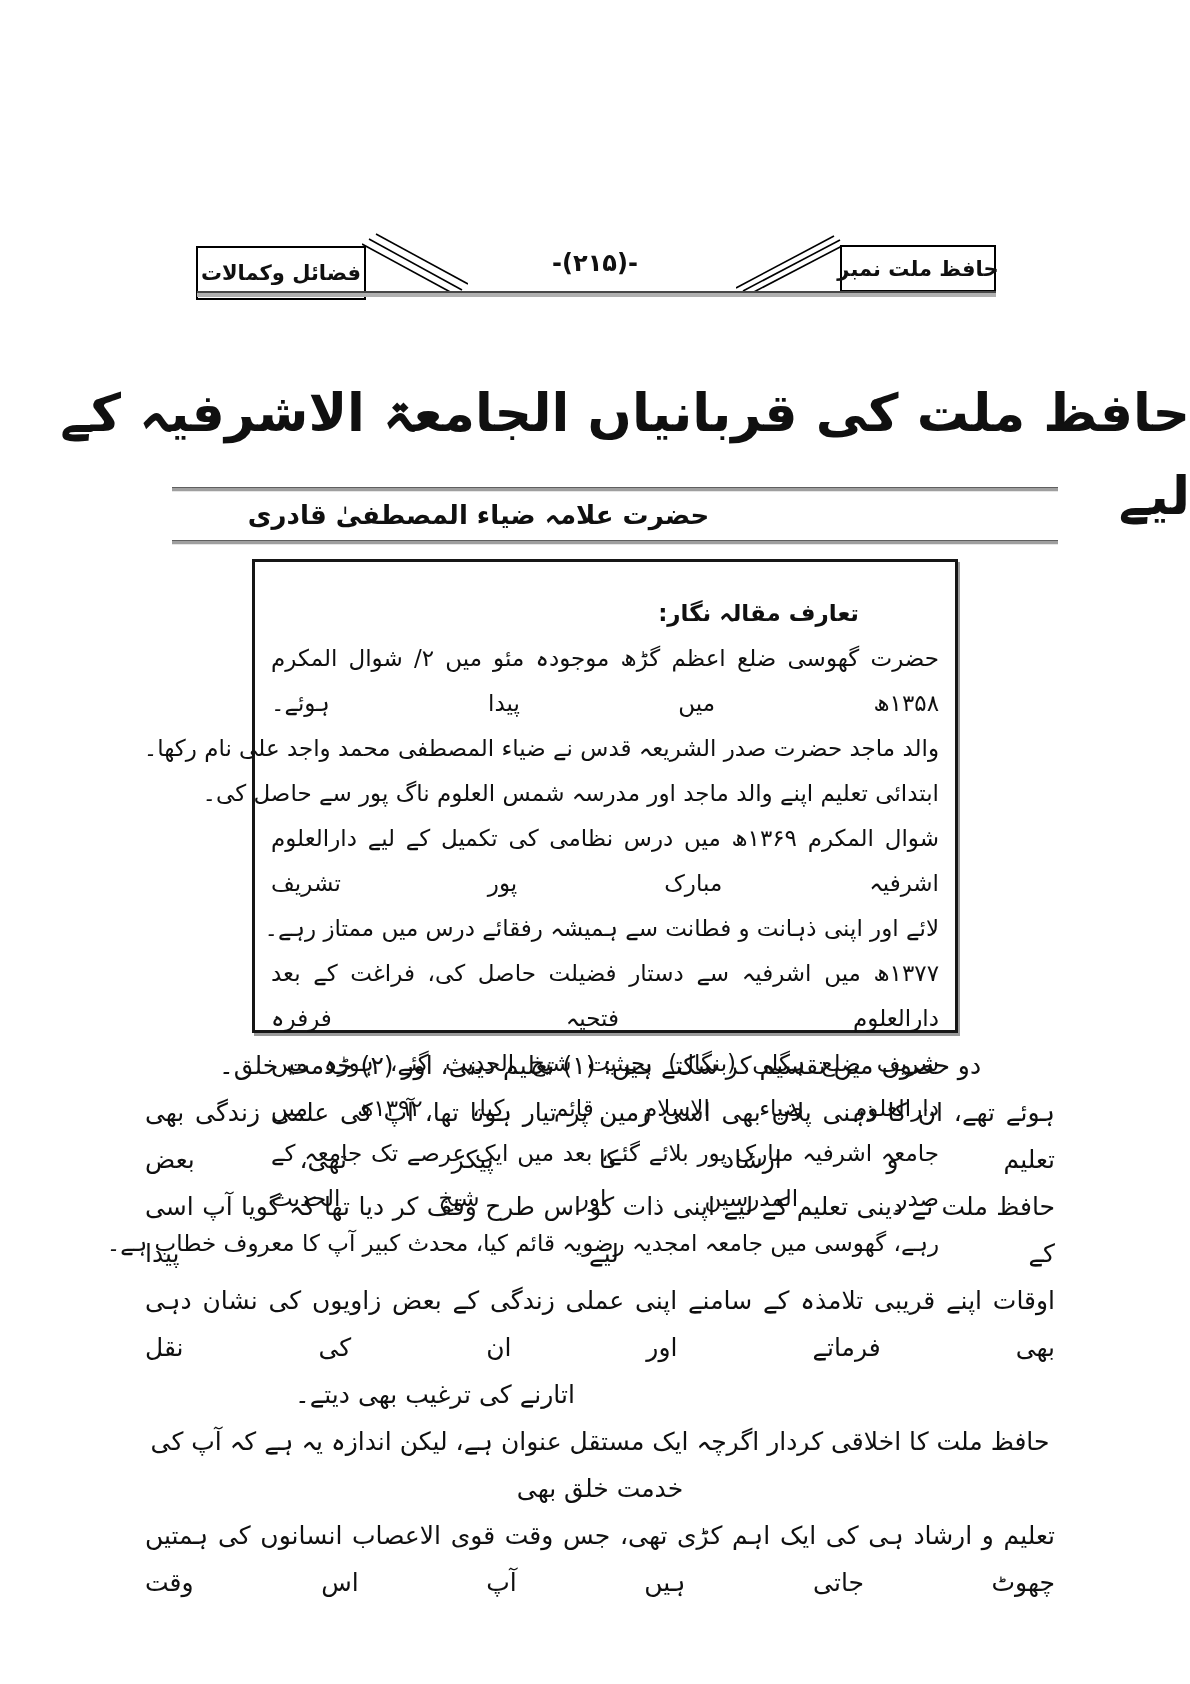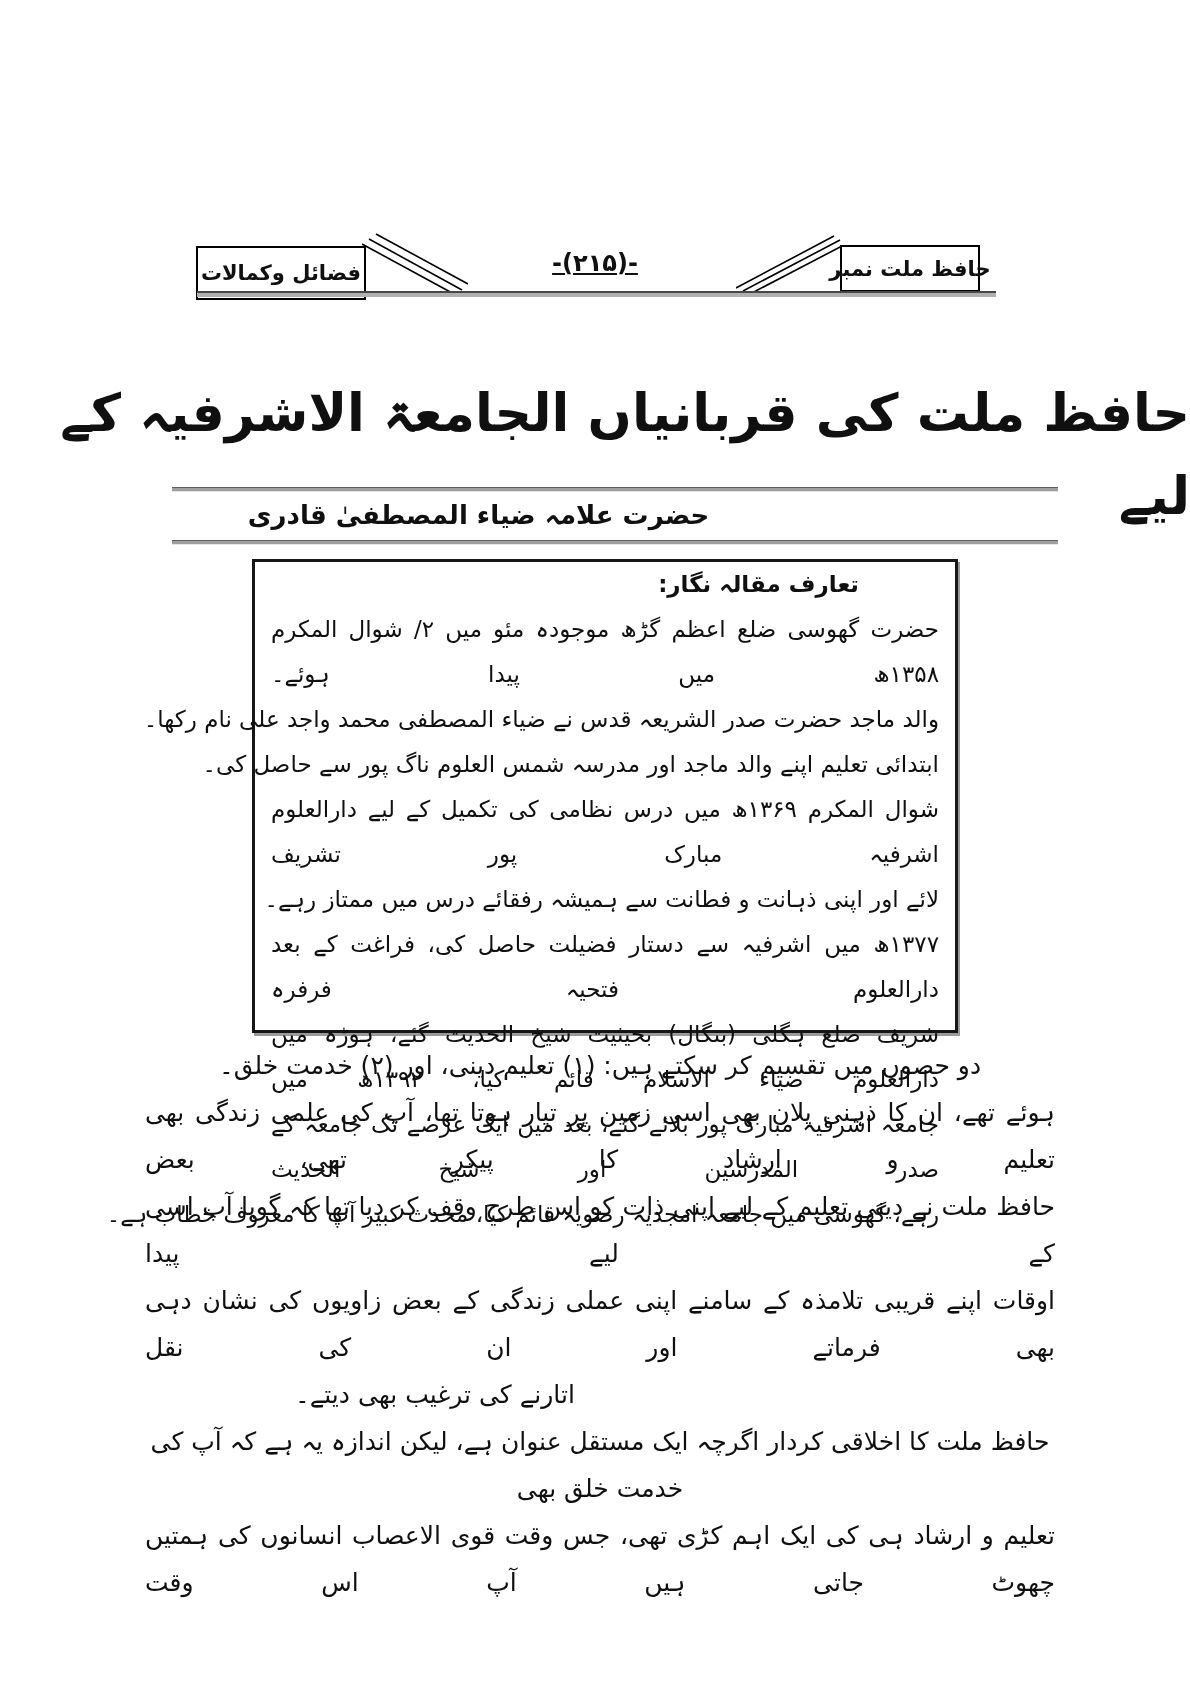--- a/index.html
+++ b/index.html
@@ -16,27 +16,27 @@
   .tab{
     position:absolute;
     box-sizing:border-box;
     border:2px solid #000;
     background:#fff;
     display:flex;align-items:center;justify-content:center;
     font-size:21px;font-weight:700;
     direction:rtl;white-space:nowrap;
   }
   .tab-left{left:196px;top:246px;width:170px;height:54px;}
-  .tab-right{left:840px;top:245px;width:140px;height:47px;}
+  .tab-right{left:840px;top:245px;width:156px;height:47px;}
   .diag{position:absolute;}
   .diag-left{left:362px;top:230px;}
   .diag-right{left:736px;top:230px;}
   .page-num{
     position:absolute;left:0;top:249px;width:1190px;
-    text-align:center;font-size:24px;font-weight:700;direction:rtl;text-decoration:underline;
+    text-align:center;font-size:24px;font-weight:700;direction:rtl;
   }
   .header-rule{
     position:absolute;left:197px;top:291px;width:799px;height:4px;
     background:#b0b0b0;border-top:2px solid #474747;
   }
   
   .main-title{
     position:absolute;left:0;top:372px;width:1190px;
     direction:rtl;
     font-size:52px;font-weight:700;line-height:1.6;
@@ -51,21 +51,21 @@
     position:absolute;left:0;top:494px;width:957px;
     text-align:center;direction:rtl;
     font-size:26px;font-weight:700;line-height:42px;
   }
   
   .intro-box{
     position:absolute;left:252px;top:559px;width:706px;height:474px;
     box-sizing:border-box;
     border:3px solid #161616;
     box-shadow:2px 3px 0 #9a9a9a;
-    padding:0 16px 8px 16px;
+    padding:29px 16px 8px 16px;
     direction:rtl;
     font-size:23px;line-height:45px;
   }
   .bx-line{direction:rtl;white-space:nowrap;}
   .intro-heading{font-weight:700;text-align:right;padding-right:80px;}
   
   .body-text{
     position:absolute;left:145px;top:1042px;width:910px;
     direction:rtl;
     font-size:25px;line-height:47px;

